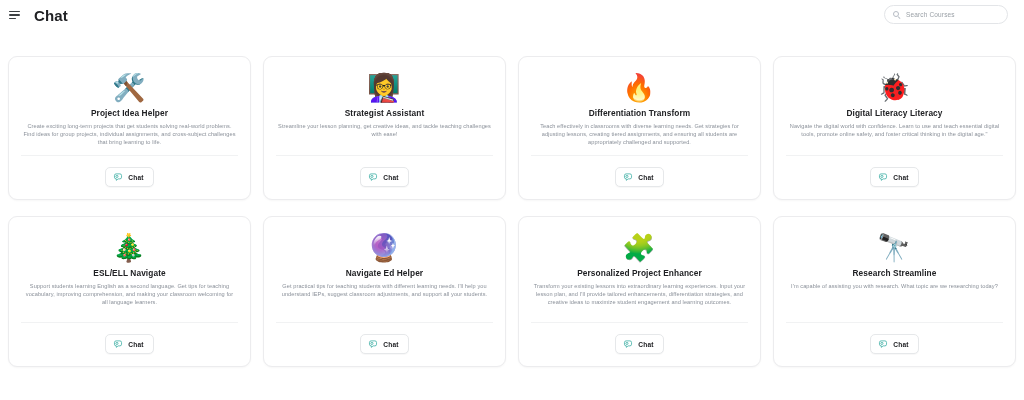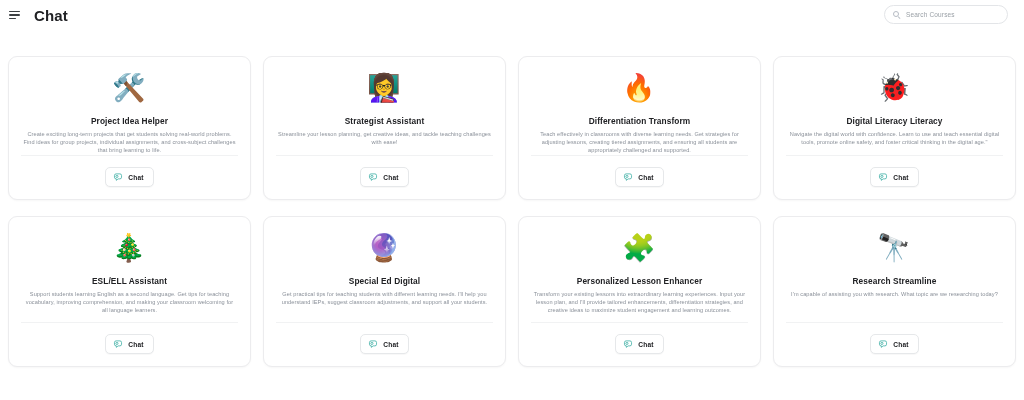--- a/index.html
+++ b/index.html
@@ -104,21 +104,21 @@
     height: 34px;
     display: flex; align-items: center; justify-content: center;
     user-select: none;
   }
 
   .card-title {
     font-size: 8.3px;
     font-weight: bold;
     color: #202124;
     text-align: right;
-    margin-top: 11px;
+    margin-top: 3px;
     letter-spacing: 0.1px;
   }
 
   .card-desc {
     font-size: 5.6px;
     line-height: 8.2px;
     color: #8a9099;
     text-align: center;
     margin-top: 4px;
     padding: 0 2px;
@@ -253,55 +253,55 @@
         </button>
       </div>
     </div>
 
   </div>
 
   <div class="r2">
 
     <div class="card">
       <div class="card-emoji">🎄</div>
-      <div class="card-title">ESL/ELL Assistant</div>
+      <div class="card-title">ESL/ELL Navigate</div>
       <div class="card-desc">Support students learning English as a second language. Get tips for teaching vocabulary, improving comprehension, and making your classroom welcoming for all language learners.</div>
       <div class="card-spacer"></div>
       <div class="divider"></div>
       <div class="chat-row">
         <button class="chat-btn">
           <svg class="chat-bubble-icon" viewBox="0 0 24 24" fill="none">
             <path d="M7.5 4.5h9a4 4 0 0 1 4 4v4a4 4 0 0 1-4 4h-4.2L8 20v-3.5H7.5a4 4 0 0 1-4-4v-4a4 4 0 0 1 4-4Z" stroke="#26A69A" stroke-width="1.7" stroke-linejoin="round"></path>
             <circle cx="9.4" cy="10.6" r="2.6" stroke="#26A69A" stroke-width="1.7"></circle>
           </svg>
           <span class="chat-btn-label">Chat</span>
         </button>
       </div>
     </div>
 
     <div class="card">
       <div class="card-emoji">🔮</div>
-      <div class="card-title">Special Ed Digital</div>
+      <div class="card-title">Navigate Ed Helper</div>
       <div class="card-desc">Get practical tips for teaching students with different learning needs. I'll help you understand IEPs, suggest classroom adjustments, and support all your students.</div>
       <div class="card-spacer"></div>
       <div class="divider"></div>
       <div class="chat-row">
         <button class="chat-btn">
           <svg class="chat-bubble-icon" viewBox="0 0 24 24" fill="none">
             <path d="M7.5 4.5h9a4 4 0 0 1 4 4v4a4 4 0 0 1-4 4h-4.2L8 20v-3.5H7.5a4 4 0 0 1-4-4v-4a4 4 0 0 1 4-4Z" stroke="#26A69A" stroke-width="1.7" stroke-linejoin="round"></path>
             <circle cx="9.4" cy="10.6" r="2.6" stroke="#26A69A" stroke-width="1.7"></circle>
           </svg>
           <span class="chat-btn-label">Chat</span>
         </button>
       </div>
     </div>
 
     <div class="card">
       <div class="card-emoji">🧩</div>
-      <div class="card-title">Personalized Lesson Enhancer</div>
+      <div class="card-title">Personalized Project Enhancer</div>
       <div class="card-desc">Transform your existing lessons into extraordinary learning experiences. Input your lesson plan, and I'll provide tailored enhancements, differentiation strategies, and creative ideas to maximize student engagement and learning outcomes.</div>
       <div class="card-spacer"></div>
       <div class="divider"></div>
       <div class="chat-row">
         <button class="chat-btn">
           <svg class="chat-bubble-icon" viewBox="0 0 24 24" fill="none">
             <path d="M7.5 4.5h9a4 4 0 0 1 4 4v4a4 4 0 0 1-4 4h-4.2L8 20v-3.5H7.5a4 4 0 0 1-4-4v-4a4 4 0 0 1 4-4Z" stroke="#26A69A" stroke-width="1.7" stroke-linejoin="round"></path>
             <circle cx="9.4" cy="10.6" r="2.6" stroke="#26A69A" stroke-width="1.7"></circle>
           </svg>
           <span class="chat-btn-label">Chat</span>

